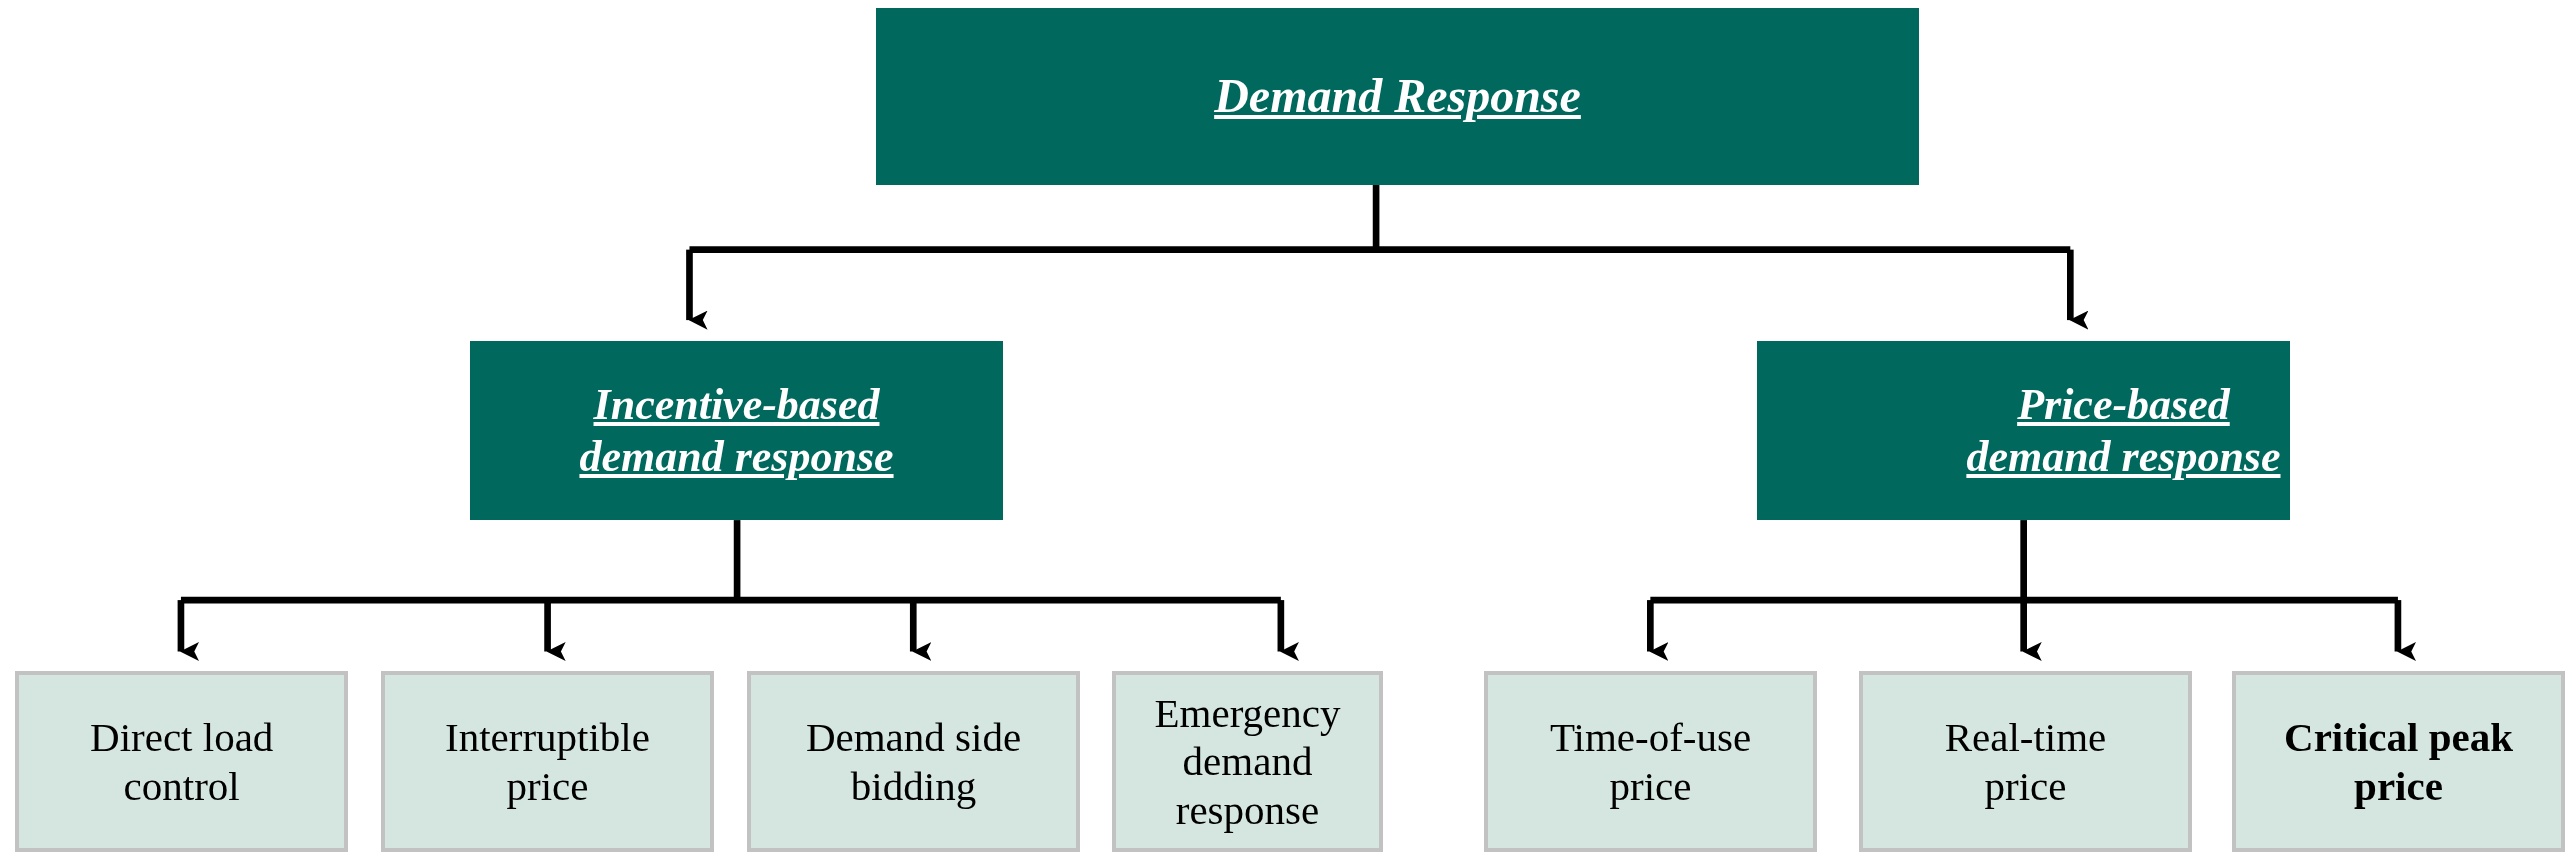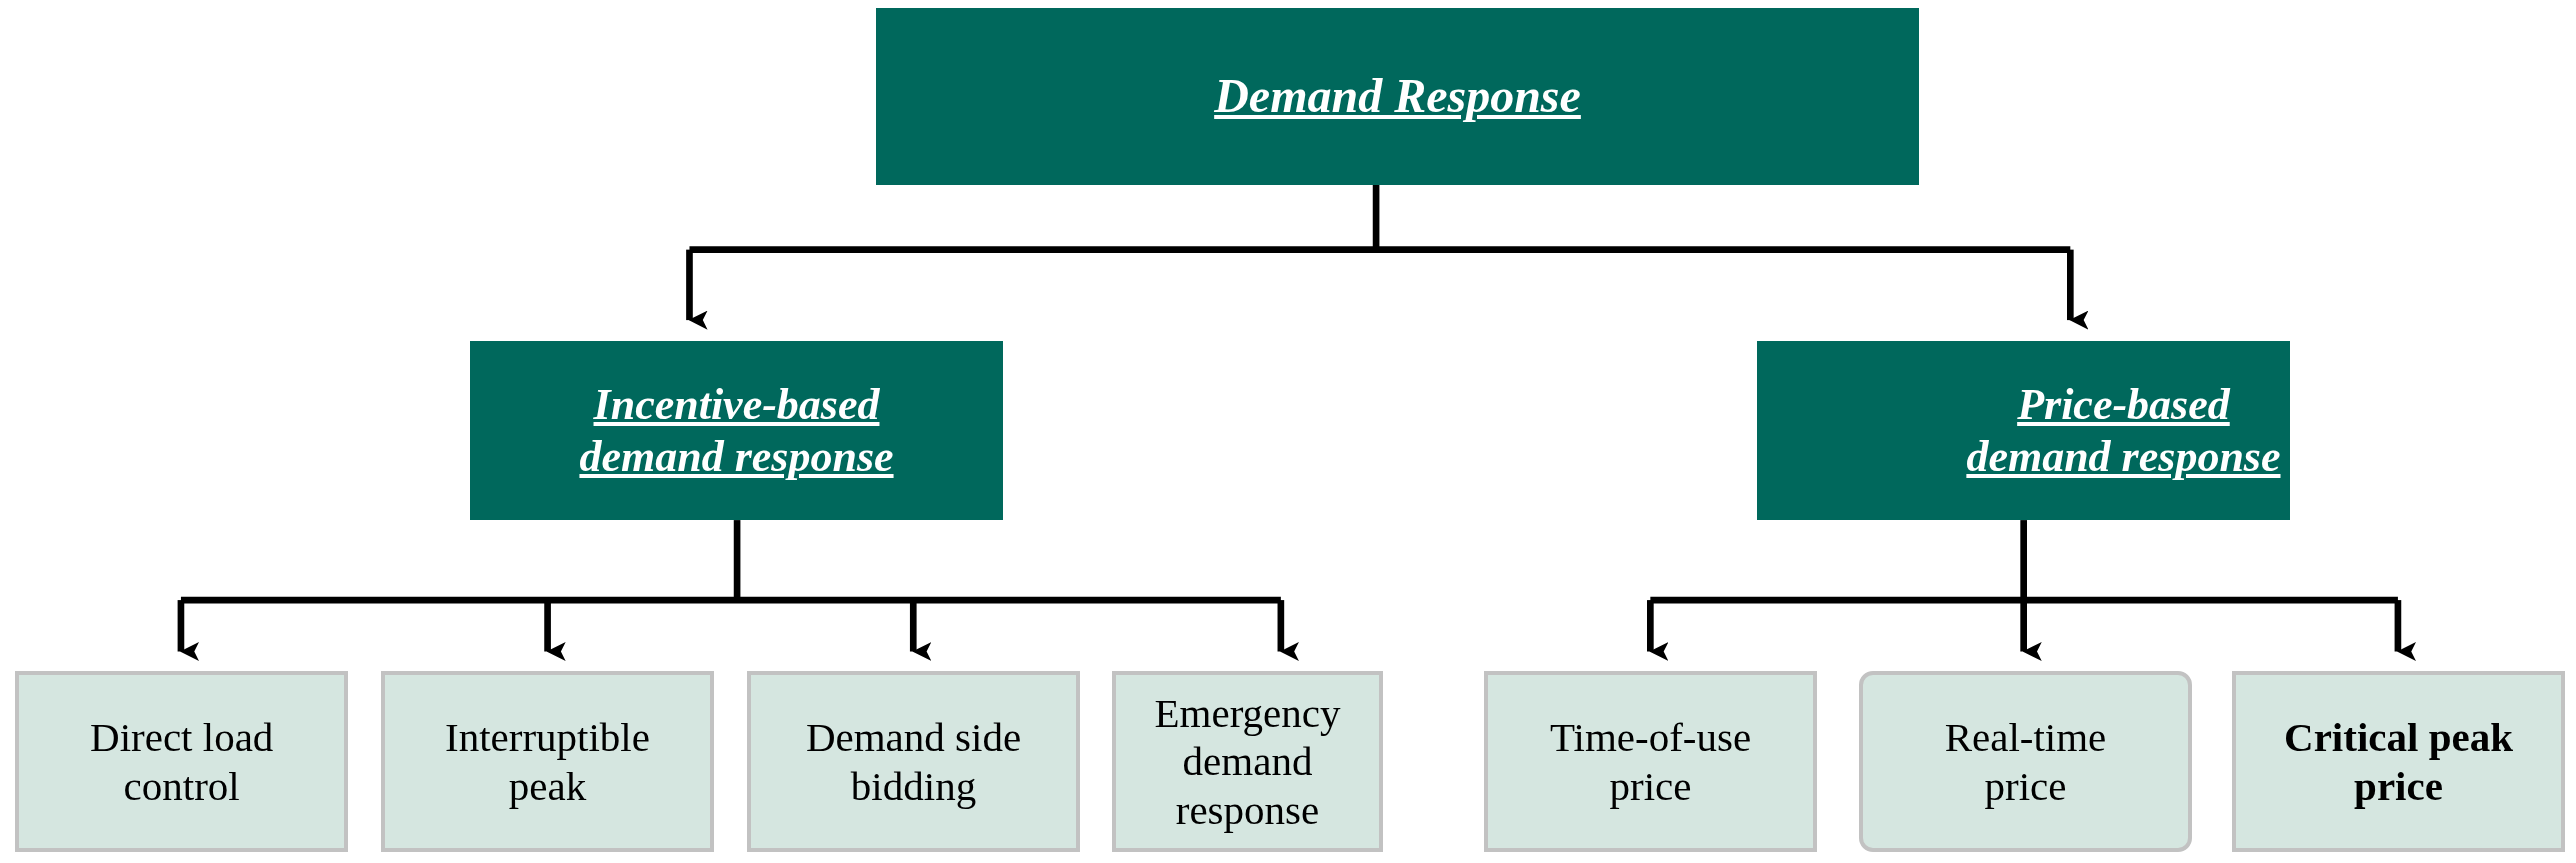--- a/index.html
+++ b/index.html
@@ -80,21 +80,21 @@
 
   
   .node-leaf { top: 671px; height: 181px; }
   .node-leaf .node-label { font-size: 41px; }
 
   #node-direct-load-control { left: 15.2px;   width: 333px; }
   #node-interruptible-load  { left: 381px;  width: 333px; }
   #node-demand-side-bidding { left: 747px;  width: 333px; }
   #node-emergency-dr        { left: 1112px; width: 271px; }
   #node-time-of-use-price   { left: 1484px; width: 333px; }
-  #node-real-time-price     { left: 1859px; width: 333px; border-radius: 14px; }
+  #node-real-time-price     { left: 1859px; width: 333px; }
   #node-critical-peak-price { left: 2232px; width: 333px; font-weight: bold; }
 </style>
 </head>
 <body>
 
 <div id="diagram">
 
   <svg id="connectors" viewBox="0 0 2705 907" width="2576" height="864" xmlns="http://www.w3.org/2000/svg">
     <defs>
 
@@ -151,21 +151,21 @@
 demand response</span>
   </div>
 
   <div class="node node-leaf" id="node-direct-load-control">
     <span class="node-label">Direct load
 control</span>
   </div>
 
   <div class="node node-leaf" id="node-interruptible-load">
     <span class="node-label">Interruptible
-peak</span>
+price</span>
   </div>
 
   <div class="node node-leaf" id="node-demand-side-bidding">
     <span class="node-label">Demand side
 bidding</span>
   </div>
 
   <div class="node node-leaf" id="node-emergency-dr">
     <span class="node-label">Emergency
 demand

